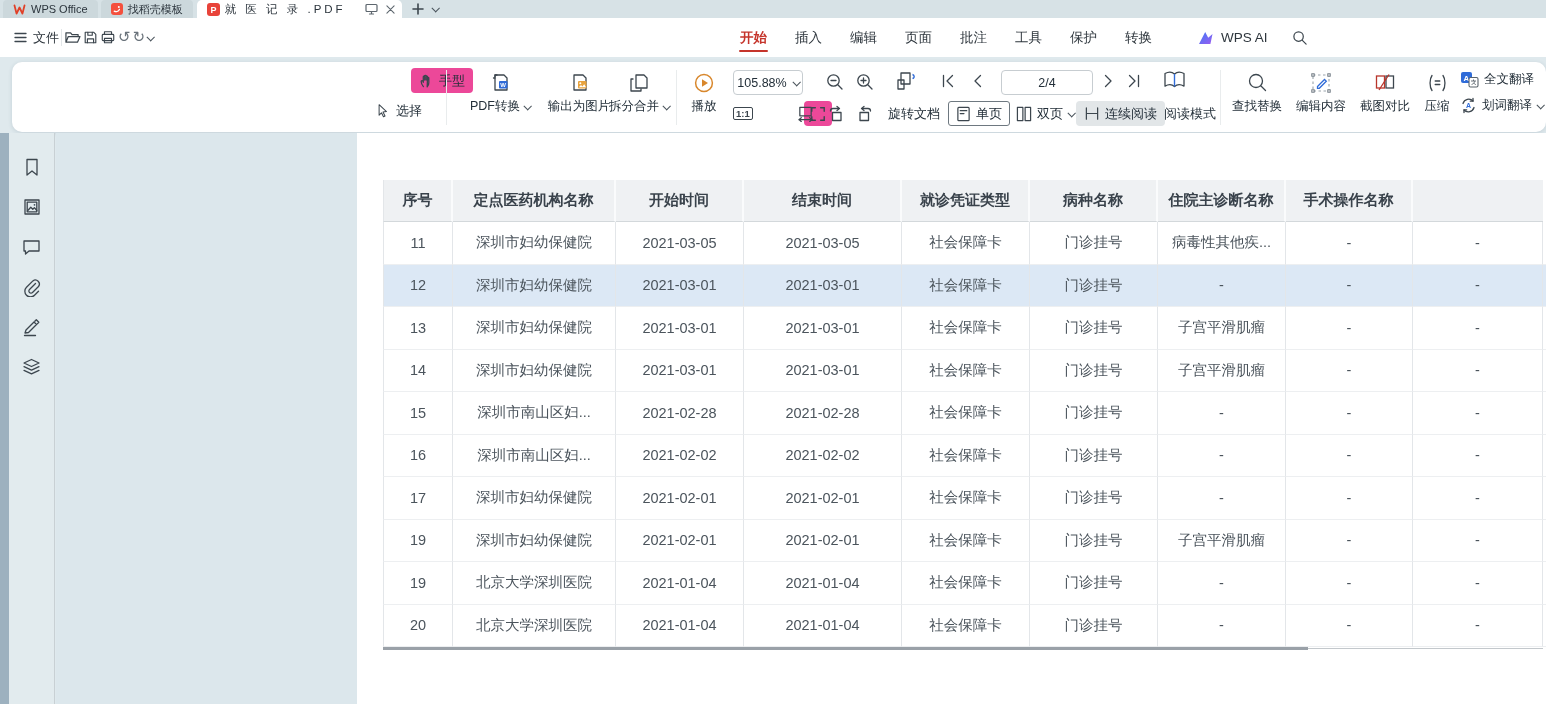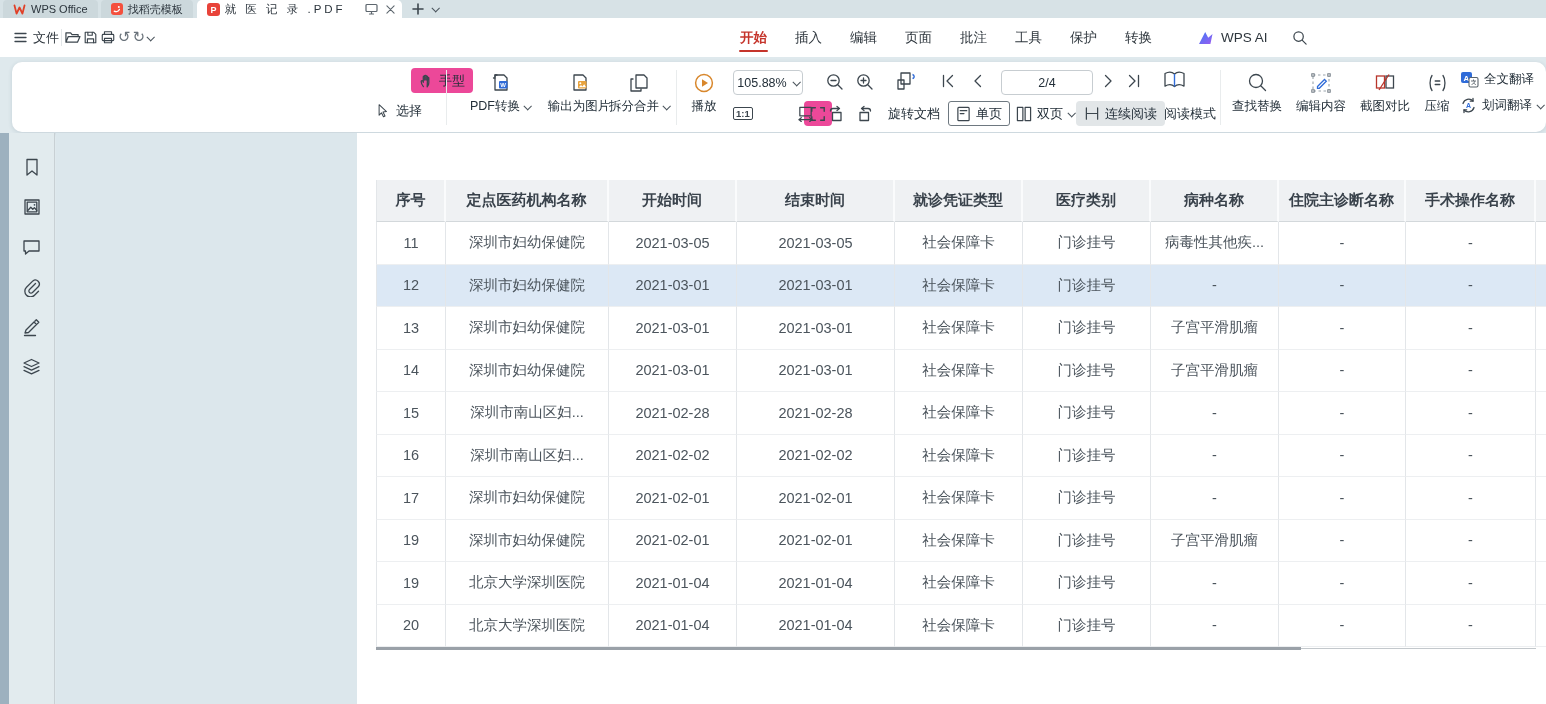--- a/index.html
+++ b/index.html
@@ -49,21 +49,21 @@
 
   
   .main { position:absolute; top:133px; left:0; right:0; bottom:0; }
   .edge-strip { position:absolute; left:0; top:0; width:9px; height:100%; background:#9db1bf; }
   .rail { position:absolute; left:9px; top:0; width:46px; height:100%; background:#e2ebee; border-right:1px solid #c8d0d4; display:flex; flex-direction:column; align-items:center; padding-top:21px; gap:14px; }
   .rail-btn { width:26px; height:26px; display:flex; align-items:center; justify-content:center; color:#3f4e59; }
   .viewport { position:absolute; left:56px; top:0; right:0; bottom:0; background:#dce7ec; }
   .page { position:absolute; left:301px; top:0; right:0; bottom:0; background:#ffffff; }
 
   
-  .doc-table { position:absolute; left:19px; top:47px; width:1116px; }
+  .doc-table { position:absolute; left:26px; top:47px; width:1116px; }
   .thead, .trow { display:grid; grid-template-columns:70px 163px 128px 158px 128px 128px 128px 127px 130px 18px; }
   .th { height:42px; background:#eff1f3; display:flex; align-items:center; justify-content:center; font-size:15px; font-weight:bold; color:#39424b; border-right:2px solid #fafbfc; border-bottom:1px solid #d3d8db; white-space:nowrap; overflow:hidden; }
   .th:first-child { border-left:1px solid #e3e6e9; }
   .td { height:42.5px; display:flex; align-items:center; justify-content:center; font-size:14.5px; color:#4b545c; border-right:1px solid #e3e6e9; border-bottom:1px solid #edeff1; white-space:nowrap; overflow:hidden; }
   .td:first-child { border-left:1px solid #e3e6e9; }
   .bar-dark { position:absolute; left:0; top:467px; width:925px; height:3px; background:#9aa1a8; }
   .bar-light { position:absolute; left:925px; top:468px; width:235px; height:1px; background:#c3c8cc; }
 
   svg { display:block; }
   .st { fill:none; stroke:#3c464e; stroke-width:1.3; stroke-linecap:round; stroke-linejoin:round; }
@@ -510,21 +510,20 @@
       </div>
     <div class="viewport">
       <div class="page">
         <div class="doc-table">
           <div class="thead">
               <div class="th">序号</div>
               <div class="th">定点医药机构名称</div>
               <div class="th">开始时间</div>
               <div class="th">结束时间</div>
               <div class="th">就诊凭证类型</div>
-              <div class="th">医疗类别</div>
               <div class="th">病种名称</div>
               <div class="th">住院主诊断名称</div>
               <div class="th">手术操作名称</div>
               <div class="th" style="border-right: none;"></div>
             </div>
           <div id="tbody">
               <div class="trow">
                 <div class="td" style="background: rgb(255, 255, 255);">11</div>
                 <div class="td" style="background: rgb(255, 255, 255);">深圳市妇幼保健院</div>
                 <div class="td" style="background: rgb(255, 255, 255);">2021-03-05</div>

